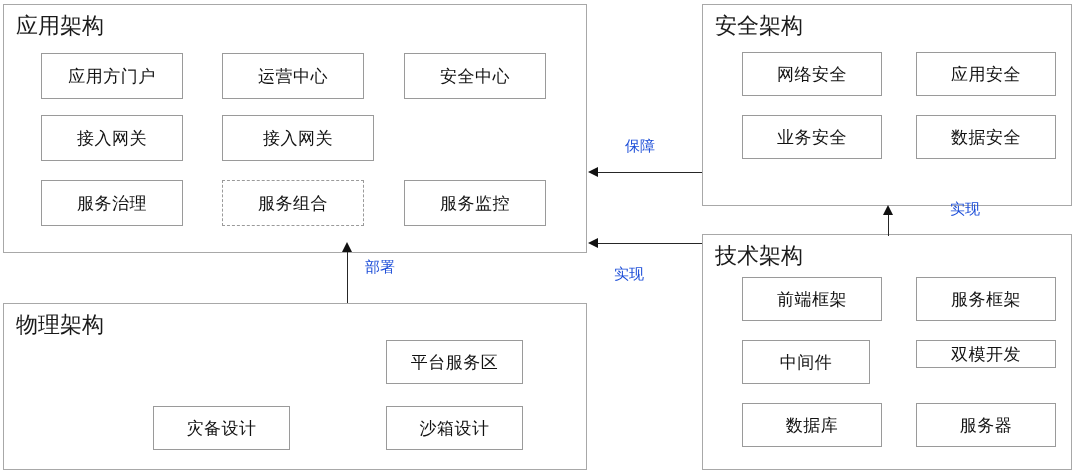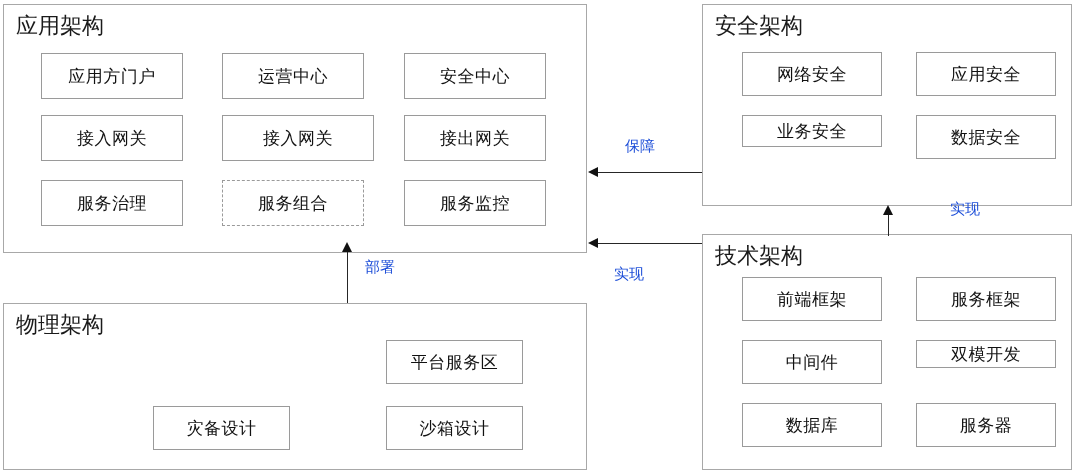--- a/index.html
+++ b/index.html
@@ -97,21 +97,20 @@
 
   <div class="panel" style="left:3px; top:4px; width:584px; height:249px;">
     <div class="panel-title">应用架构</div>
 
     <div class="box" style="left:37px; top:48px; width:142px; height:46px;">应用方门户</div>
     <div class="box" style="left:218px; top:48px; width:142px; height:46px;">运营中心</div>
     <div class="box" style="left:400px; top:48px; width:142px; height:46px;text-align:center;">安全中心</div>
 
     <div class="box" style="left:37px; top:110px; width:142px; height:46px;">接入网关</div>
     <div class="box" style="left:218px; top:110px; width:152px; height:46px;">接入网关</div>
-    <div class="box" style="left:400px; top:110px; width:142px; height:46px;">接出网关</div>
 
     <div class="box" style="left:37px; top:175px; width:142px; height:46px;">服务治理</div>
     <div class="box dashed" style="left:218px; top:175px; width:142px; height:46px;">服务组合</div>
     <div class="box" style="left:400px; top:175px; width:142px; height:46px;">服务监控</div>
   </div>
 
   <div class="panel" style="left:3px; top:303px; width:584px; height:167px;">
     <div class="panel-title">物理架构</div>
 
     <div class="box" style="left:382px; top:36px; width:137px; height:44px;">平台服务区</div>
@@ -119,31 +118,31 @@
     <div class="box" style="left:149px; top:102px; width:137px; height:44px;">灾备设计</div>
     <div class="box" style="left:382px; top:102px; width:137px; height:44px;">沙箱设计</div>
   </div>
 
   <div class="panel" style="left:702px; top:4px; width:370px; height:202px;">
     <div class="panel-title">安全架构</div>
 
     <div class="box" style="left:39px; top:47px; width:140px; height:44px;">网络安全</div>
     <div class="box" style="left:213px; top:47px; width:140px; height:44px;">应用安全</div>
 
-    <div class="box" style="left:39px; top:110px; width:140px; height:32px;">业务安全</div>
+    <div class="box" style="left:39px; top:110px; width:140px; height:44px;">业务安全</div>
     <div class="box" style="left:213px; top:110px; width:140px; height:44px;">数据安全</div>
   </div>
 
   <div class="panel" style="left:702px; top:234px; width:370px; height:236px;">
     <div class="panel-title">技术架构</div>
 
     <div class="box" style="left:39px; top:42px; width:140px; height:44px;">前端框架</div>
     <div class="box" style="left:213px; top:42px; width:140px; height:44px;">服务框架</div>
 
-    <div class="box" style="left:39px; top:105px; width:140px; height:44px;">中间件</div>
+    <div class="box" style="left:39px; top:105px; width:128px; height:44px;">中间件</div>
     <div class="box" style="left:213px; top:105px; width:140px; height:28px;">双模开发</div>
 
     <div class="box" style="left:39px; top:168px; width:140px; height:44px;">数据库</div>
     <div class="box" style="left:213px; top:168px; width:140px; height:44px;">服务器</div>
   </div>
 
   <div class="conn-h" style="left:597px; top:172px; width:105px;"></div>
   <div class="arrow-left" style="left:588px; top:167px;"></div>
   <div class="conn-label" style="left:625px; top:137px;">保障</div>
 

